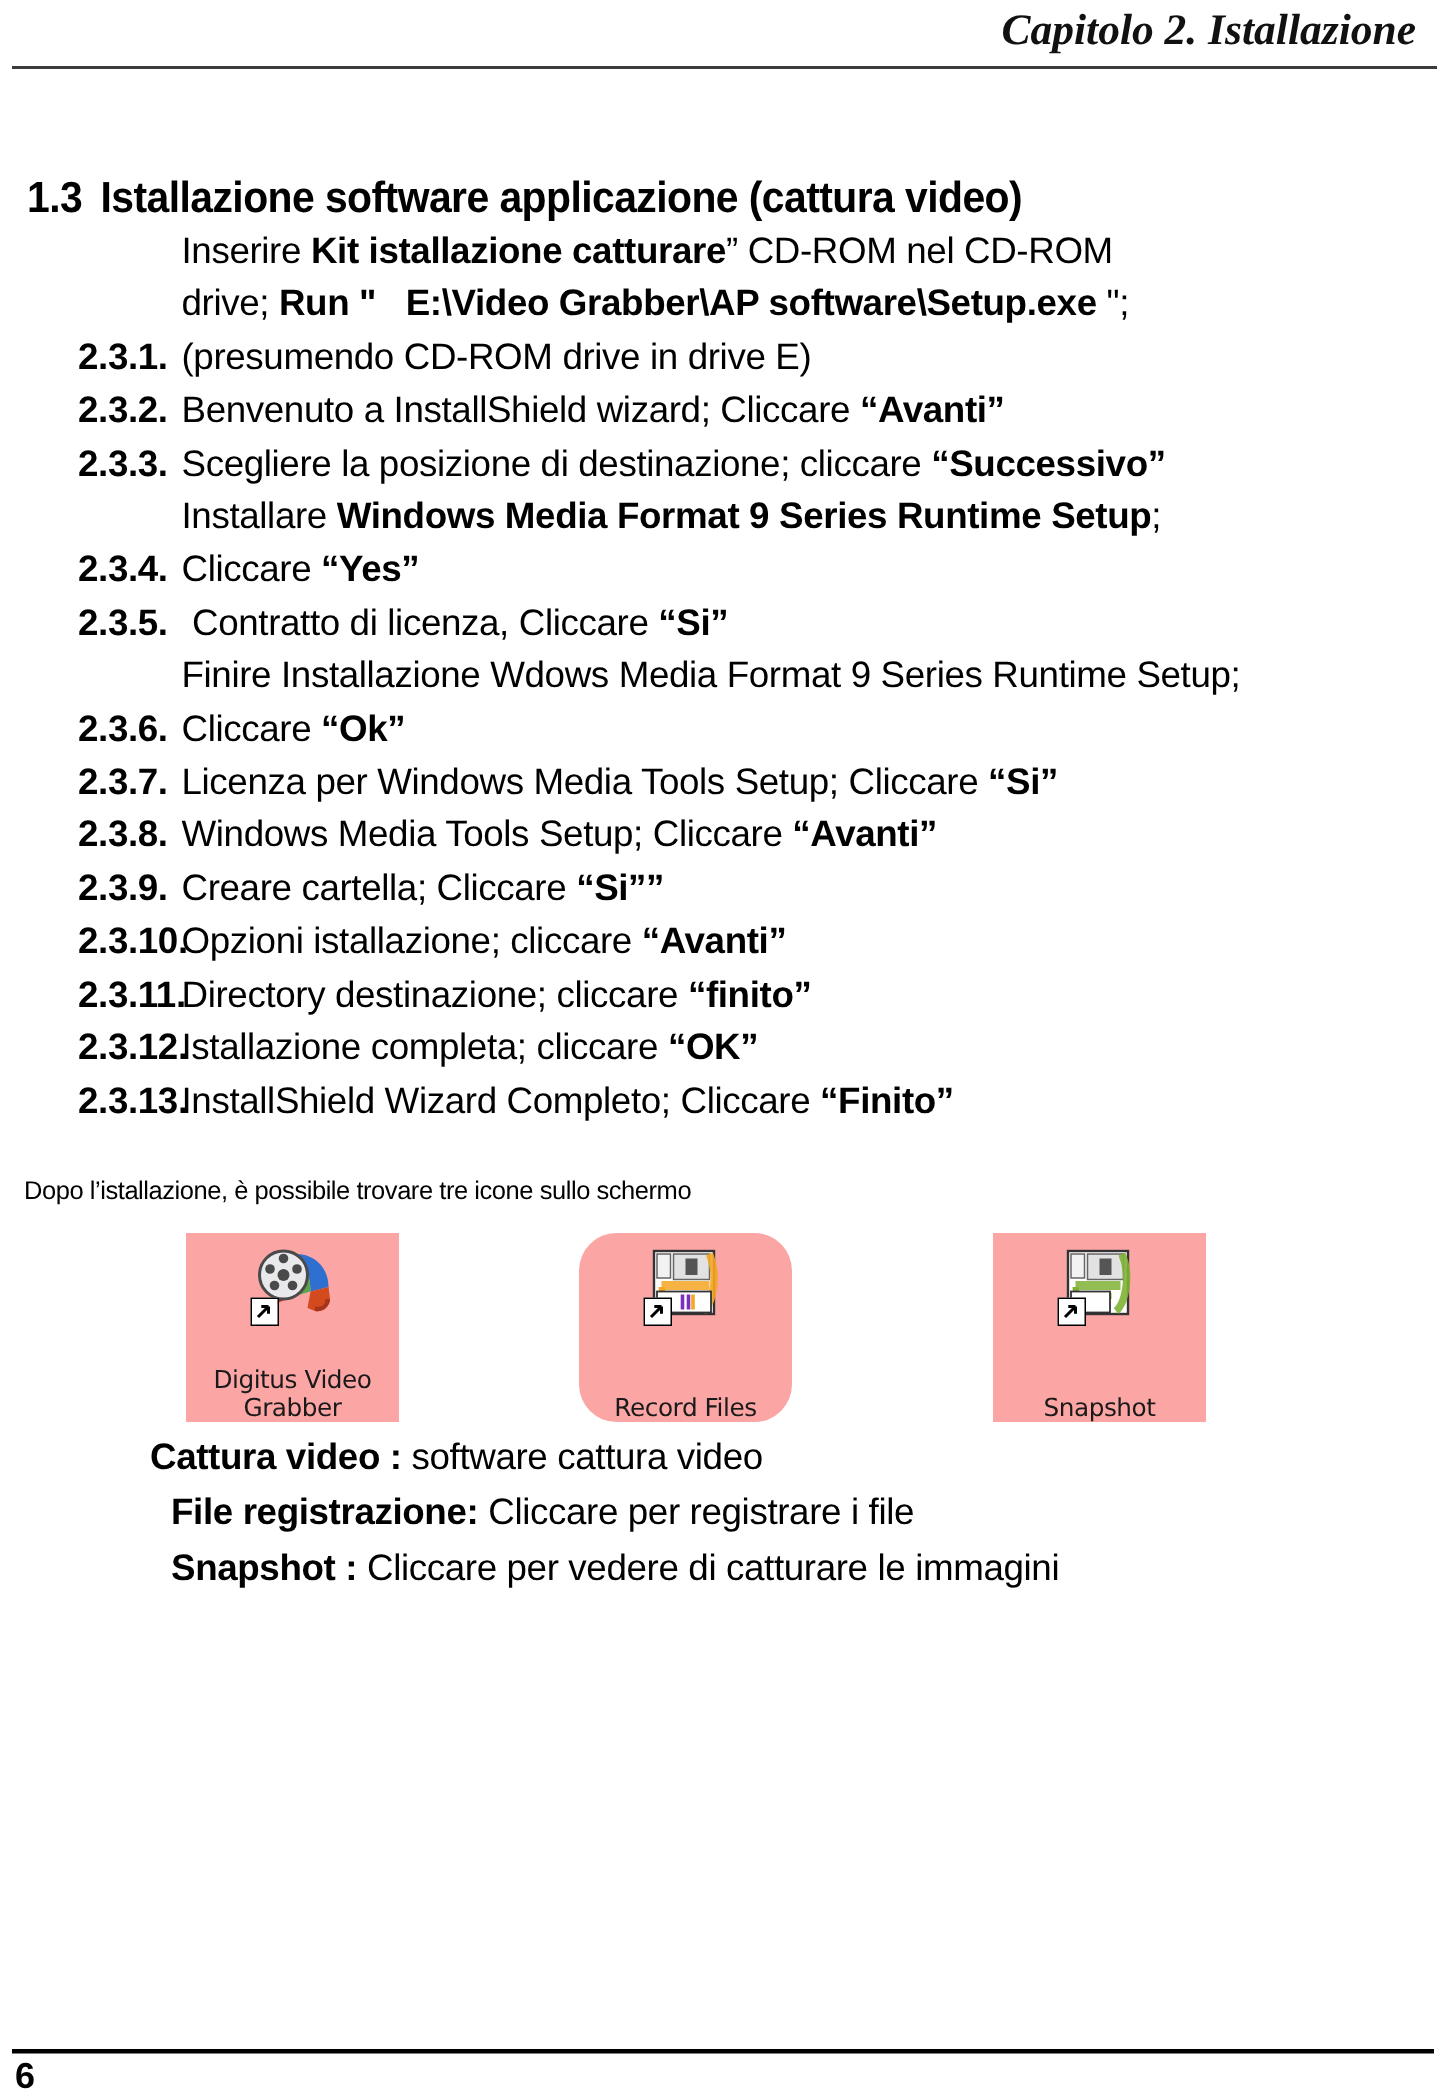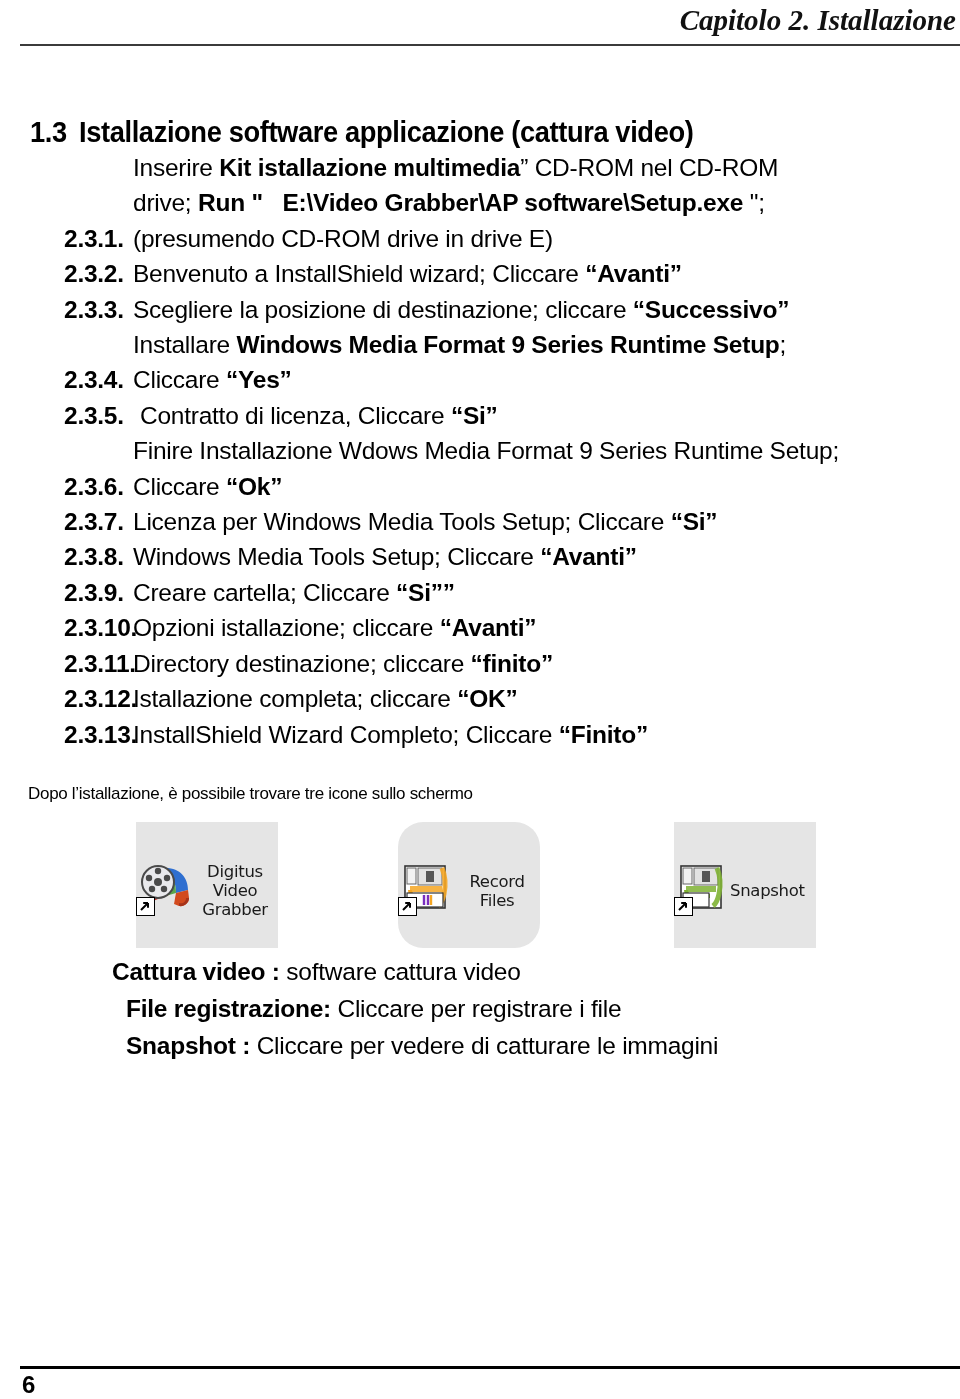--- a/index.html
+++ b/index.html
@@ -11,21 +11,21 @@
     width: 960px;
     height: 1399px;
     position: relative;
     font-family: "Liberation Sans", sans-serif;
     color: #000000;
     overflow: hidden;
   }
 
   .page {
     position: absolute;
-    left: 16px; top: 0;
+    left: 4px; top: 0;
     width: 884px;
     height: 1399px;
   }
 
   
   .doc-header {
     position: absolute;
     left: 0;
     top: 2px;
     width: 940px;
@@ -112,25 +112,25 @@
     left: 120px;
     top: 822px;
     width: 690px;
     height: 128px;
   }
   .icon-tile {
     position: absolute;
     top: 0;
     width: 142px;
     height: 126px;
-    background: #e5e5e5;
+    background: #fca5a5;
     display: flex;
-    flex-direction: row;
+    flex-direction: column;
     align-items: center;
-    justify-content: flex-start;
+    justify-content: space-between;
     padding-top: 6px;
     box-sizing: border-box;
   }
   .icon-tile.t1 { left: 0px; }
   .icon-tile.t2 { left: 262px; border-radius: 25px; }
   .icon-tile.t3 { left: 538px; }
 
   .icon-art {
     position: relative;
     width: 56px;
@@ -199,21 +199,21 @@
   <div class="header-rule"></div>
 
   <h1 class="section-heading">
     <span class="sh-num">1.3</span><span>Istallazione software applicazione (cattura video)</span>
   </h1>
 
   <div class="steps" id="steps-root">
       <div class="step">
         <div class="step-num">2.3.1.</div>
         <div class="step-body">
-          <span class="step-line"><span>Inserire </span><b>Kit istallazione multimedia</b><span>” CD-ROM nel CD-ROM</span></span>
+          <span class="step-line"><span>Inserire </span><b>Kit istallazione catturare</b><span>” CD-ROM nel CD-ROM</span></span>
           <span class="step-line"><span>drive; </span><b>Run "</b><span>&nbsp;&nbsp;&nbsp;</span><b>E:\Video Grabber\AP software\Setup.exe</b><span> ";</span></span>
           <span class="step-line"><span>(presumendo CD-ROM drive in drive E)</span></span>
         </div>
       </div>
       <div class="step">
         <div class="step-num">2.3.2.</div>
         <div class="step-body">
           <span class="step-line"><span>Benvenuto a InstallShield wizard; Cliccare </span><b>“Avanti”</b></span>
         </div>
       </div>

